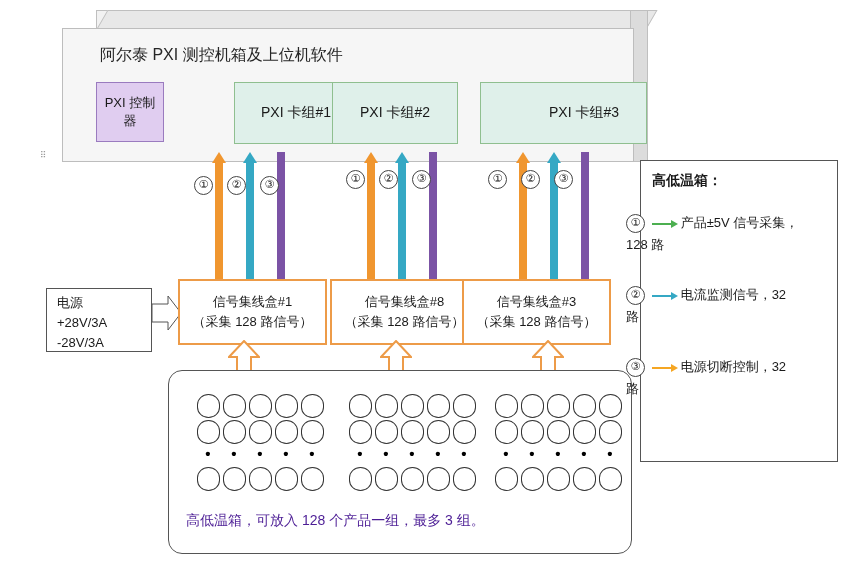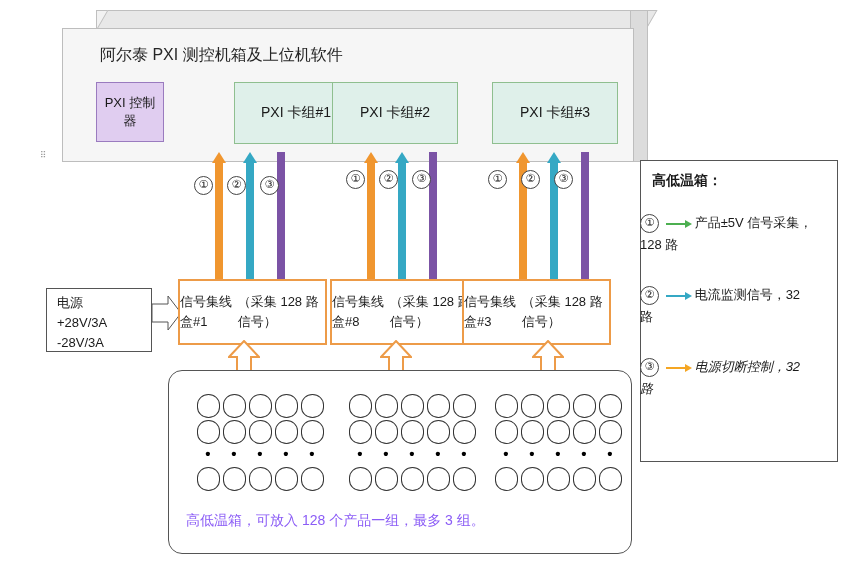--- a/index.html
+++ b/index.html
@@ -39,21 +39,21 @@
   }
   #card-ctrl{
     left:96px;top:82px;width:68px;height:60px;
     border:1px solid #9a7bbf;background:#e0cdf0;
     display:flex;align-items:center;justify-content:center;
     font-size:13px;color:#1a1a1a;text-align:center;line-height:18px;
     padding:0 4px;box-sizing:border-box;
   }
   #card-1{left:190px;width:122px;margin-left:44px;}
   #card-2{left:332px;width:124px;}
-  #card-3{left:492px;width:124px;}
+  #card-3{left:480px;width:124px;padding-left:41px;}
 
   
   #grip{
     left:40px;top:152px;width:12px;height:22px;
     color:#9a9a9a;font-size:9px;line-height:7px;letter-spacing:2px;
   }
 
   
   .varrow{position:absolute;width:14px;}
   .varrow .shaft{position:absolute;left:3px;top:10px;width:8px;bottom:0;}
@@ -65,21 +65,21 @@
   
   .cnum{
     position:absolute;width:17px;height:17px;border-radius:50%;
     border:1px solid #444;font-size:11px;line-height:15px;text-align:center;
     color:#222;background:#fff;
   }
 
   
   .sigbox{
     position:absolute;height:62px;border:2px solid #ed9b48;background:#ffffff;
-    display:flex;flex-direction:row;align-items:center;justify-content:center;
+    display:flex;flex-direction:column;align-items:center;justify-content:center;
     font-size:13px;color:#1a1a1a;line-height:20px;
   }
   #sig-1{left:178px;top:279px;width:145px;}
   #sig-2{left:330px;top:279px;width:145px;}
   #sig-3{left:462px;top:279px;width:145px;}
 
   
   #power-box{
     left:46px;top:288px;width:106px;height:64px;
     border:1px solid #555;background:#ffffff;
@@ -90,21 +90,21 @@
     left:152px;top:295px;width:30px;height:36px;
   }
 
   
   #chamber{
     left:168px;top:370px;width:462px;height:182px;
     border:1px solid #555;border-radius:14px;background:#ffffff;
   }
   #chamber-caption{
     left:186px;top:512px;width:420px;height:22px;
-    font-size:14px;color:#8b5cf6;
+    font-size:14px;color:#4c1d95;
   }
   .prodgrid{position:absolute;}
   .prow{display:flex;}
   .hexcell{
     width:24px;height:26px;margin-right:2px;position:relative;
   }
   .hexcell:before{
     content:"";position:absolute;left:1px;top:2px;width:21px;height:22px;
     border:1px solid #333;border-radius:50% / 45%;
   }
@@ -115,21 +115,21 @@
   }
 
   
   #legend{
     left:640px;top:160px;width:196px;height:300px;
     border:1px solid #555;background:#ffffff;
   }
   #legend-title{
     left:652px;top:172px;width:170px;font-size:14px;font-weight:bold;color:#1a1a1a;
   }
-  .leg-row{position:absolute;left:640px;width:176px;font-size:13px;color:#1a1a1a;line-height:22px;}
+  .leg-row{position:absolute;left:626px;width:176px;font-size:13px;color:#1a1a1a;line-height:22px;}
   .leg-num{
     display:inline-block;width:17px;height:17px;border-radius:50%;
     border:1px solid #444;font-size:11px;line-height:15px;text-align:center;
     vertical-align:middle;margin-right:2px;background:#fff;
   }
   .leg-arrow{display:inline-block;vertical-align:middle;margin:0 3px 0 1px;}
 </style>
 </head>
 <body>
 
@@ -337,19 +337,19 @@
 </div>
 
 <div class="leg-row abs" style="top:284px;">
   <span class="leg-num">②</span>
   <svg class="leg-arrow" width="26" height="10" viewBox="0 0 26 10">
     <line x1="0" y1="5" x2="19" y2="5" stroke="#35a8c4" stroke-width="2"></line>
     <polygon points="19,1 26,5 19,9" fill="#35a8c4"></polygon>
   </svg><span>电流监测信号，32 路</span>
 </div>
 
-<div class="leg-row abs" style="top:356px;font-style:italic;">
+<div class="leg-row abs" style="top:356px;">
   <span class="leg-num">③</span>
   <svg class="leg-arrow" width="26" height="10" viewBox="0 0 26 10">
     <line x1="0" y1="5" x2="19" y2="5" stroke="#f5a623" stroke-width="2"></line>
     <polygon points="19,1 26,5 19,9" fill="#f5a623"></polygon>
   </svg><span>电源切断控制，32 路</span>
 </div>
 
 </body></html>

